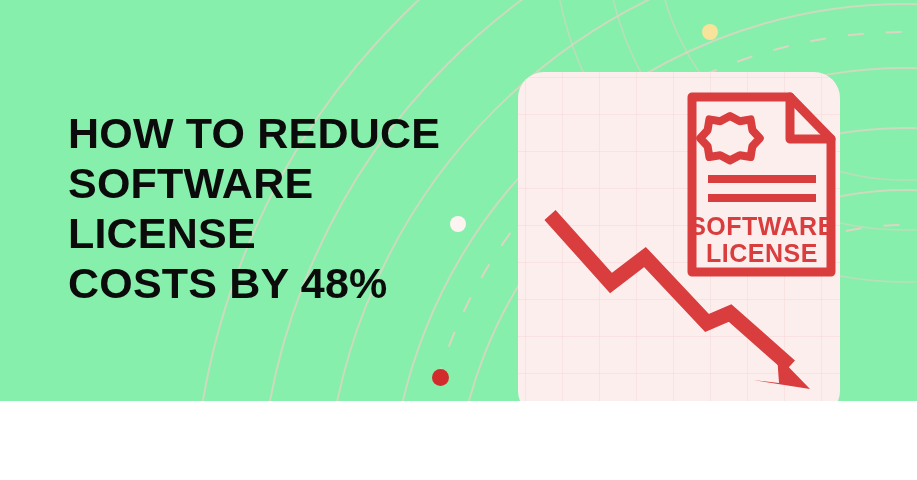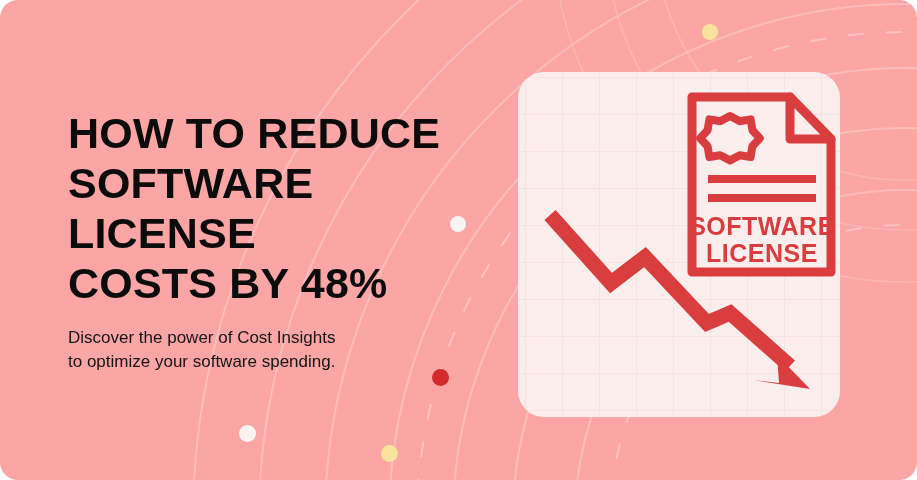--- a/index.html
+++ b/index.html
@@ -9,24 +9,23 @@
     background: #ffffff;
   }
   body {
     font-family: "Liberation Sans", sans-serif;
   }
 
   
   #banner {
     position: relative;
     width: 917px;
-    height: 480px;
+    height: 401px;
     overflow: hidden;
-    background: #fca5a5;
-    border-radius: 18px;
+    background: #86efac;
   }
 
   
   .bg-decor {
     position: absolute;
     left: 0; top: 0;
     width: 917px;
     height: 480px;
     pointer-events: none;
   }
@@ -142,22 +141,20 @@
   <div class="dot dot-white" style="left:450px; top:216px; width:16px; height:16px;"></div>
   <div class="dot dot-darkred" style="left:432px; top:369px; width:17px; height:17px;"></div>
   <div class="dot dot-white" style="left:239px; top:425px; width:17px; height:17px;"></div>
   <div class="dot dot-yellow" style="left:381px; top:445px; width:17px; height:17px;"></div>
 
   <div class="text-col">
     <h1 class="headline">HOW TO REDUCE
 SOFTWARE
 LICENSE
 COSTS BY 48%</h1>
-    <p class="subtitle">Discover the power of Cost Insights
-to optimize your software spending.</p>
   </div>
 
   <div class="card">
 
     <svg class="card-grid" viewBox="0 0 322 345" width="322" height="345" aria-hidden="true">
       <defs>
         <pattern id="gridPat" width="37" height="37" patternUnits="userSpaceOnUse" patternTransform="translate(7,5)">
           <path d="M 37 0 L 0 0 0 37" fill="none" stroke="#f8dedd" stroke-width="1.4"></path>
         </pattern>
       </defs>

